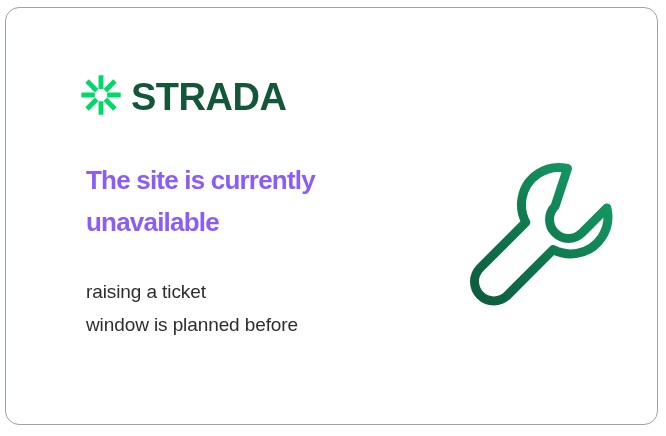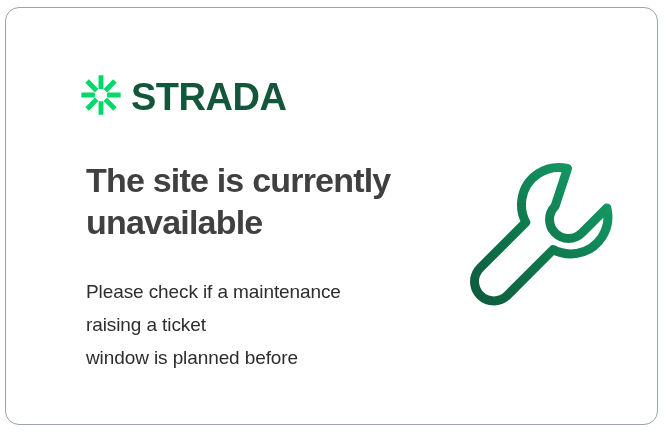--- a/index.html
+++ b/index.html
@@ -60,25 +60,25 @@
     white-space: nowrap;
   }
 
   
   .headline {
     position: absolute;
     left: 80px;
     top: 151px;
     width: 340px;
     margin: 0;
-    font-size: 34px;
+    font-size: 26px;
     font-weight: 700;
     line-height: 42px;
     letter-spacing: -0.8px;
-    color: #404040;
+    color: #8b5cf6;
   }
 
   
   .body-copy {
     position: absolute;
     left: 80px;
     top: 267px;
     width: 310px;
     margin: 0;
     font-size: 19px;
@@ -125,21 +125,20 @@
         </svg>
       </span>
       <span class="brand-word">STRADA</span>
     </div>
 
     
     <h1 class="headline">The site is currently unavailable</h1>
 
     
     <p class="body-copy">
-      <span class="line">Please check if a maintenance</span>
       <span class="line">raising a ticket</span>
       <span class="line">window is planned before</span>
     </p>
 
     
     <span>
       <svg class="wrench" viewBox="0 0 152 158" aria-hidden="true">
         <defs>
           <linearGradient id="wrenchGrad" x1="0" y1="1" x2="1" y2="0">
             <stop offset="0%" stop-color="#0d5c3d"></stop>

